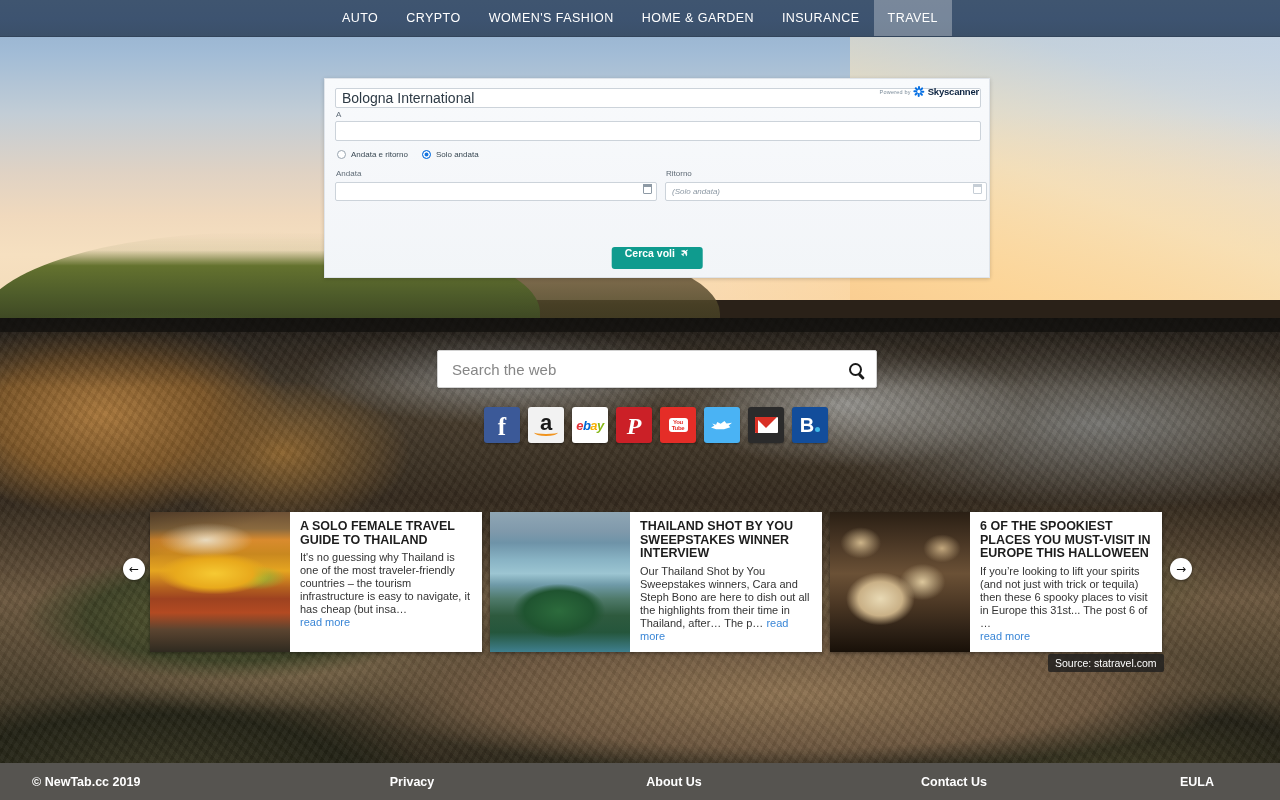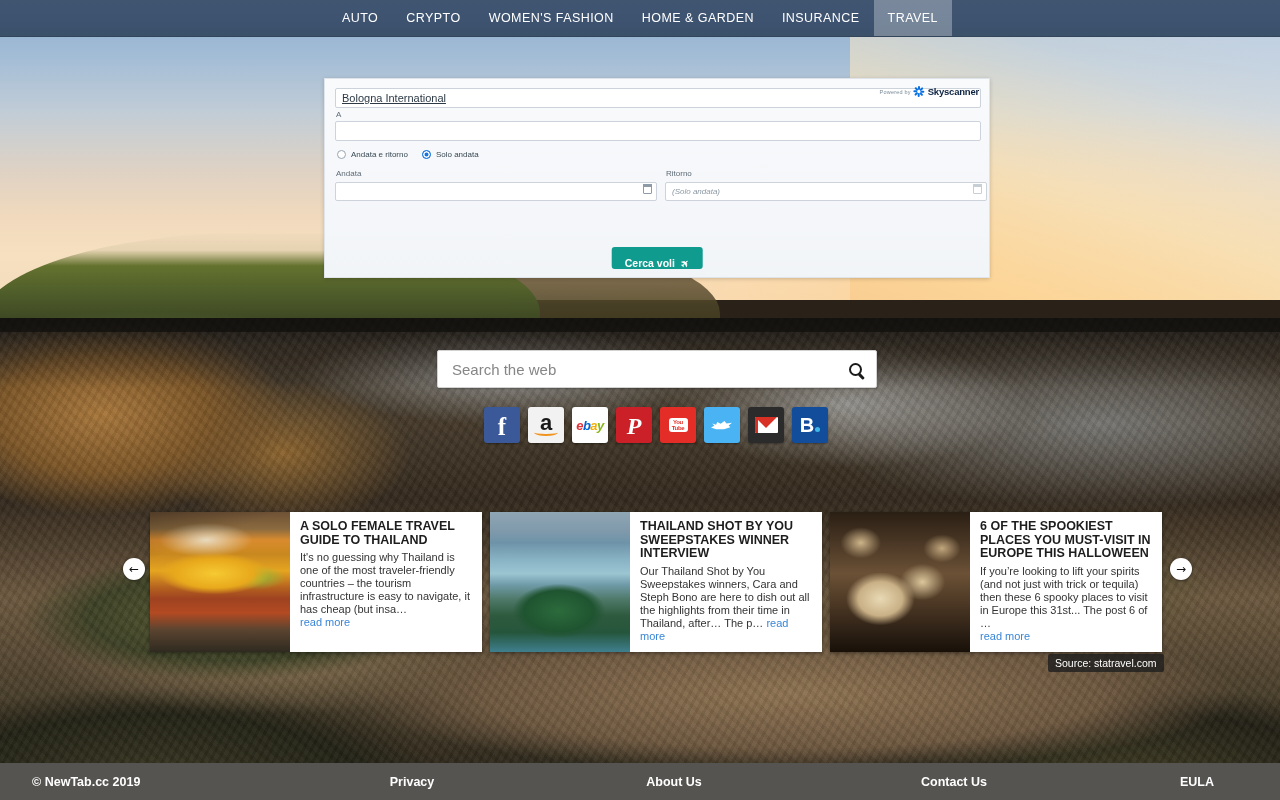--- a/index.html
+++ b/index.html
@@ -118,24 +118,23 @@
   .sky-burst { width: 11px; height: 11px; position: relative; }
   .sky-burst i {
     position: absolute; left: 4.6px; top: 0; width: 1.7px; height: 4.2px;
     background: #0770e3; border-radius: 1px; transform-origin: 50% 5.5px;
   }
   .sky-word { font-size: 9.5px; font-weight: bold; color: #0c2340; letter-spacing: -.2px; }
   .field-label { font-size: 8px; color: #5f6b76; margin: 2px 0 2px 1px; }
   .field-input {
     width: 646px; height: 20px; background: #fff;
     border: 1px solid #ccd3da; border-radius: 2px;
-    font-size: 11px; color: #2d3a45; padding: 0 6px;
+    font-size: 14px; color: #2d3a45; padding: 0 6px;
     font-family: "Liberation Sans", sans-serif;
     outline: none;
-    text-decoration: underline;
   }
   .field-input::placeholder { color: #9aa6b1; font-style: italic; }
   .trip-row { display: flex; align-items: center; gap: 14px; margin-top: 9px; margin-left: 2px; }
   .radio-opt { display: flex; align-items: center; gap: 5px; cursor: pointer; }
   .radio-dot { width: 9px; height: 9px; border-radius: 50%; border: 1px solid #9aa6b1; background: #fff; }
   .radio-dot.on { background: #1675e0; border-color: #1675e0; box-shadow: inset 0 0 0 1.5px #fff; }
   .radio-text { font-size: 8px; color: #394853; }
   .date-row { display: flex; gap: 8px; margin-top: 8px; }
   .date-col { width: 322px; }
   .date-box { position: relative; }
@@ -154,21 +153,21 @@
     content: ""; position: absolute; left: -1px; right: -1px; top: -1px; height: 2.5px;
     background: #8e9aa5;
   }
   .cal-icon.faded { border-color: #c6ced6; }
   .cal-icon.faded::before { background: #c6ced6; }
   #search-flights-btn {
     position: absolute; left: 50%; transform: translateX(-50%); top: 168px;
     height: 22px; padding: 0 13px; background: #0f9b8e;
     border: none; border-radius: 3px; color: #fff;
     font-size: 10.5px; font-weight: bold; cursor: pointer;
-    display: flex; align-items: flex-end; gap: 6px;
+    display: flex; align-items: flex-start; gap: 6px;
     font-family: "Liberation Sans", sans-serif;
   }
   .plane-glyph { font-size: 10px; transform: rotate(-45deg); display: inline-block; }
 
   
   #web-search {
     position: absolute; left: 437px; top: 350px; width: 440px; height: 38px;
     background: #fff; border: 1px solid #d2d2d2; border-radius: 2px;
     z-index: 20; display: flex; align-items: center;
     box-shadow: 0 1px 2px rgba(0,0,0,.25);

